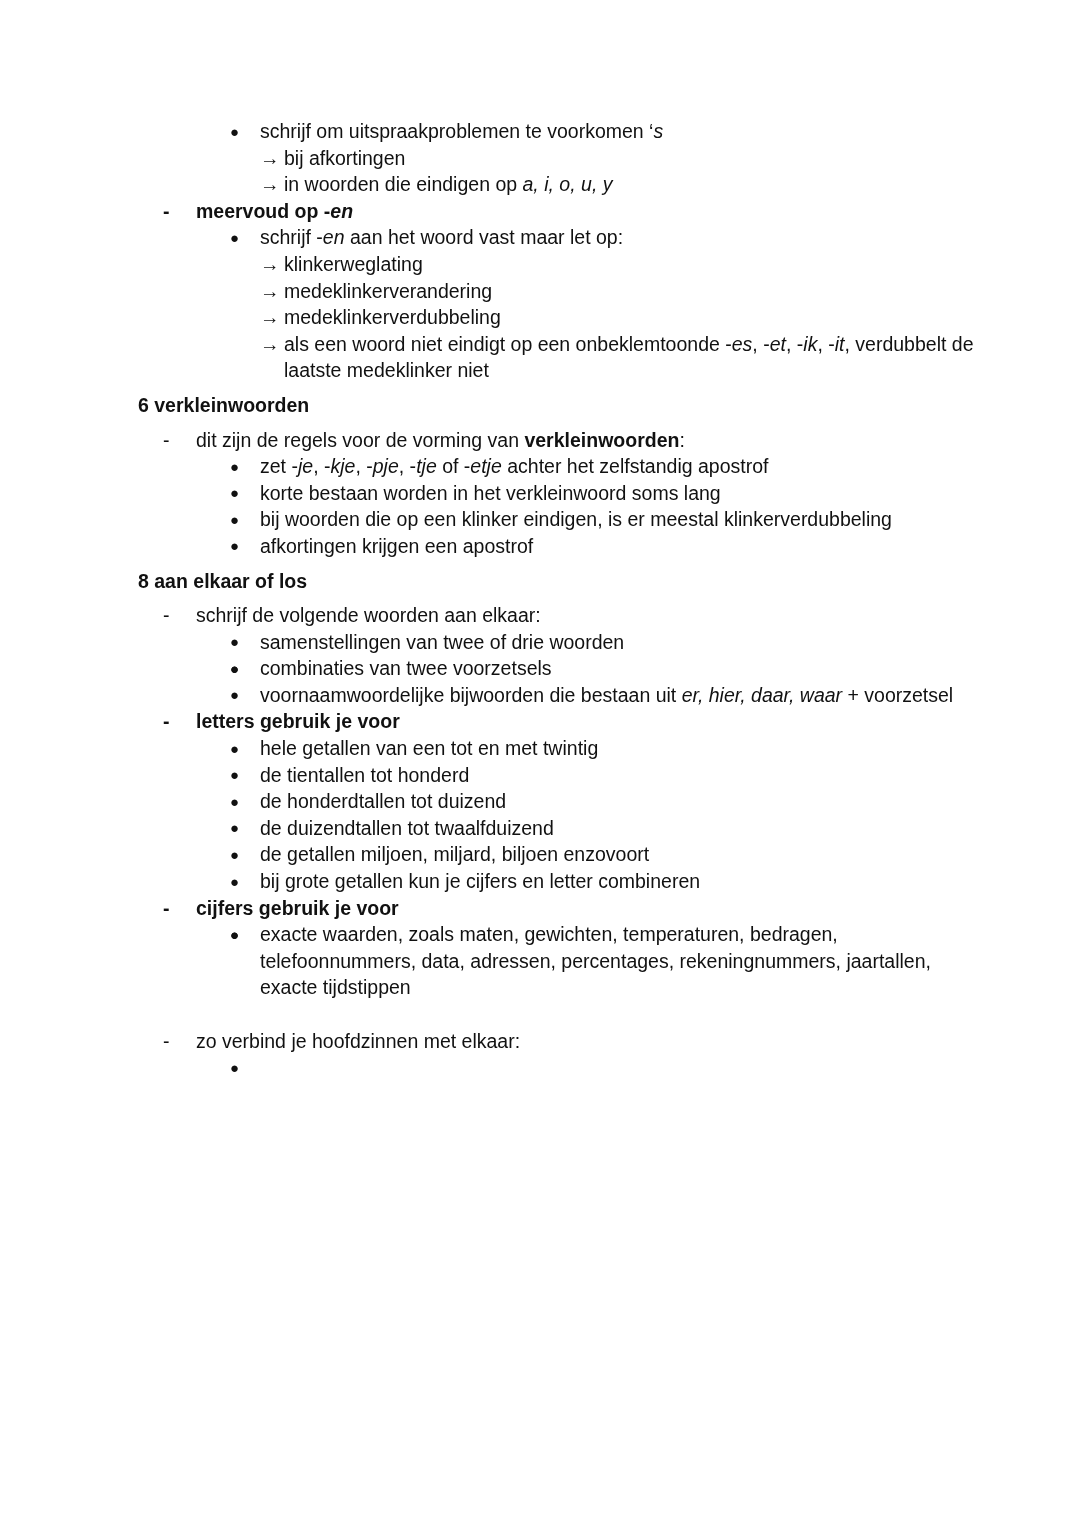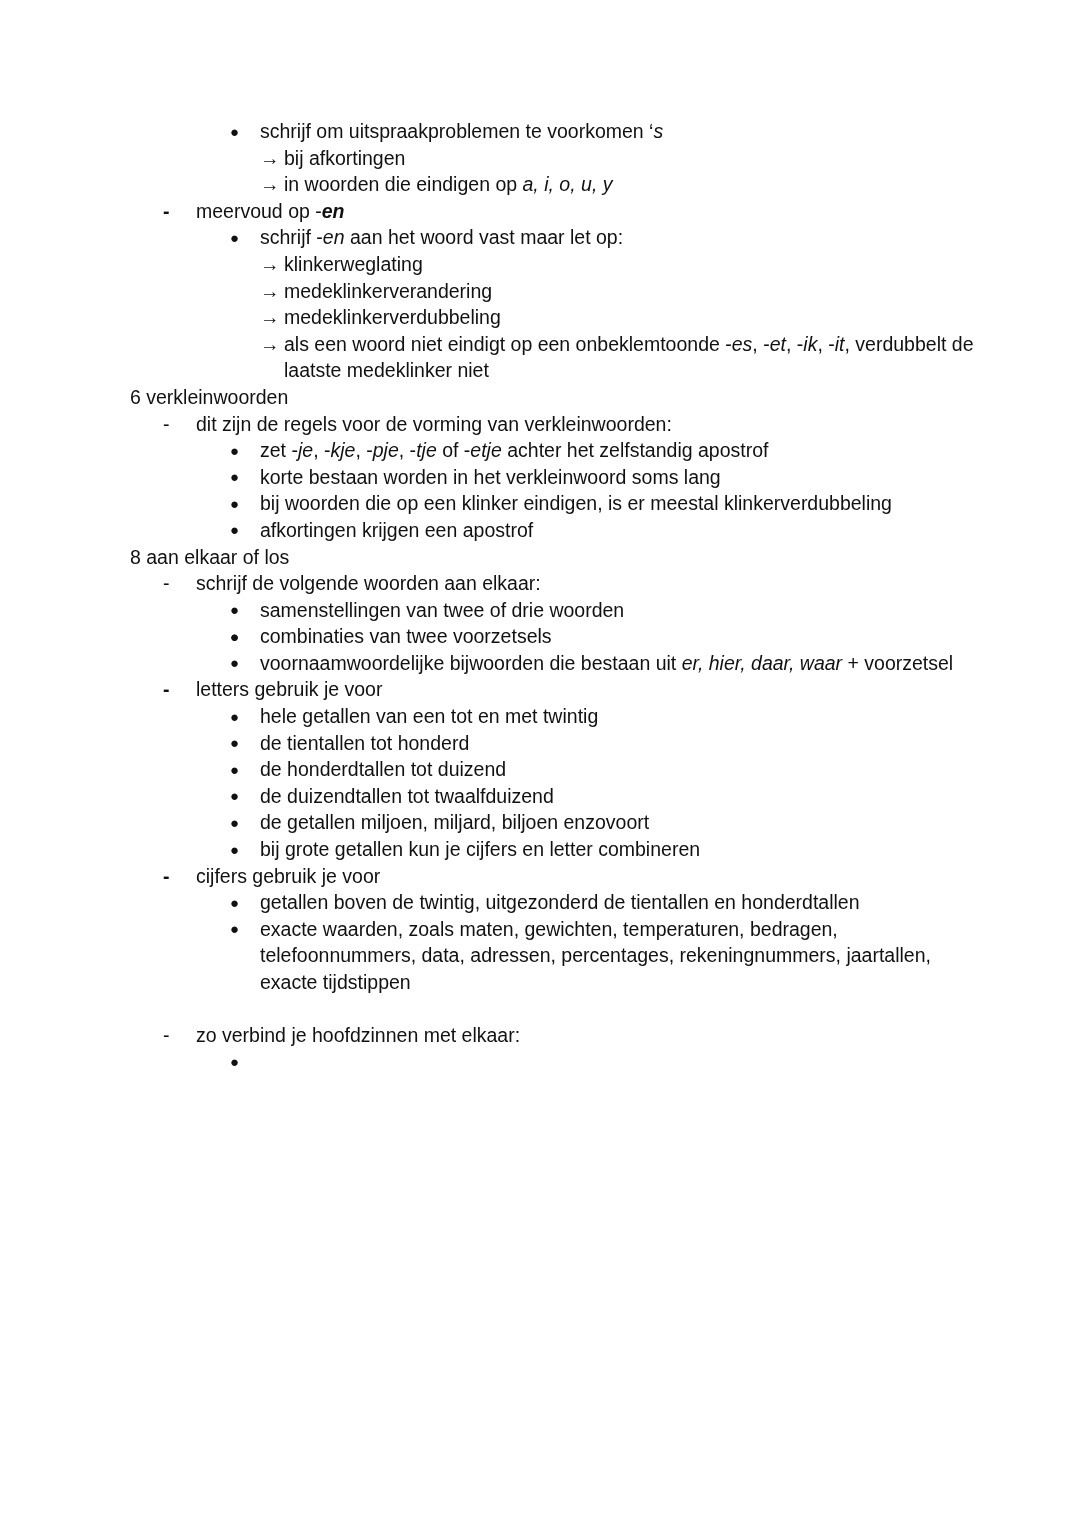--- a/index.html
+++ b/index.html
@@ -36,21 +36,21 @@
   
   .heading {
     font-weight: bold;
     margin: 0;
     padding: 0;
   }
   .heading.underline {
     text-decoration: underline;
     display: inline-block;
   }
-  .heading-wrap { margin: 0; }
+  .heading-wrap { margin: 8px; }
 
   
   .dash {
     position: relative;
     padding-left: 66px;
     margin: 0;
   }
   .dash > .marker {
     position: absolute;
     left: 33px;
@@ -90,21 +90,21 @@
     text-align: left;
   }
   .arrow > .atext {
     display: block;
     padding-left: 24px;
   }
 
   .spacer { height: 26.6px; }
 
   i { font-style: italic; }
-  b { font-weight: normal; }
+  b { font-weight: bold; }
   .bi { font-weight: bold; font-style: italic; }
 </style>
 </head>
 <body>
 
 <div class="page">
   <div class="doc" id="doc-body">
       <div class="row bullet"><span class="marker">●</span><span><span>schrijf om uitspraakproblemen te voorkomen ‘</span><i>s</i></span></div>
       <div class="row arrow">
         <span class="marker">→</span>
@@ -145,19 +145,19 @@
       <div class="row bullet"><span class="marker">●</span><span><span>combinaties van twee voorzetsels</span></span></div>
       <div class="row bullet"><span class="marker">●</span><span><span>voornaamwoordelijke bijwoorden die bestaan uit </span><i>er, hier, daar, waar</i><span> + voorzetsel</span></span></div>
       <div class="row dash bold"><span class="marker">-</span><span><b>letters gebruik je voor</b></span></div>
       <div class="row bullet"><span class="marker">●</span><span><span>hele getallen van een tot en met twintig</span></span></div>
       <div class="row bullet"><span class="marker">●</span><span><span>de tientallen tot honderd</span></span></div>
       <div class="row bullet"><span class="marker">●</span><span><span>de honderdtallen tot duizend</span></span></div>
       <div class="row bullet"><span class="marker">●</span><span><span>de duizendtallen tot twaalfduizend</span></span></div>
       <div class="row bullet"><span class="marker">●</span><span><span>de getallen miljoen, miljard, biljoen enzovoort</span></span></div>
       <div class="row bullet"><span class="marker">●</span><span><span>bij grote getallen kun je cijfers en letter combineren</span></span></div>
       <div class="row dash bold"><span class="marker">-</span><span><b>cijfers gebruik je voor</b></span></div>
-      <div class="row bullet"><span class="marker">●</span><span><span>getallen boven de twintig, uitgezonderd de tientallen en honderdtallen</span></span></div>
+      <div class="row bullet"><span class="marker">●</span></div>
       <div class="row bullet"><span class="marker">●</span><span><span>exacte waarden, zoals maten, gewichten, temperaturen, bedragen, telefoonnummers, data, adressen, percentages, rekeningnummers, jaartallen, exacte tijdstippen</span></span></div>
       <div class="spacer"></div>
       <div class="row dash"><span class="marker">-</span><span><span>zo verbind je hoofdzinnen met elkaar:</span></span></div>
       <div class="row bullet"><span class="marker">●</span></div>
     </div>
 </div>
 
 </body></html>

